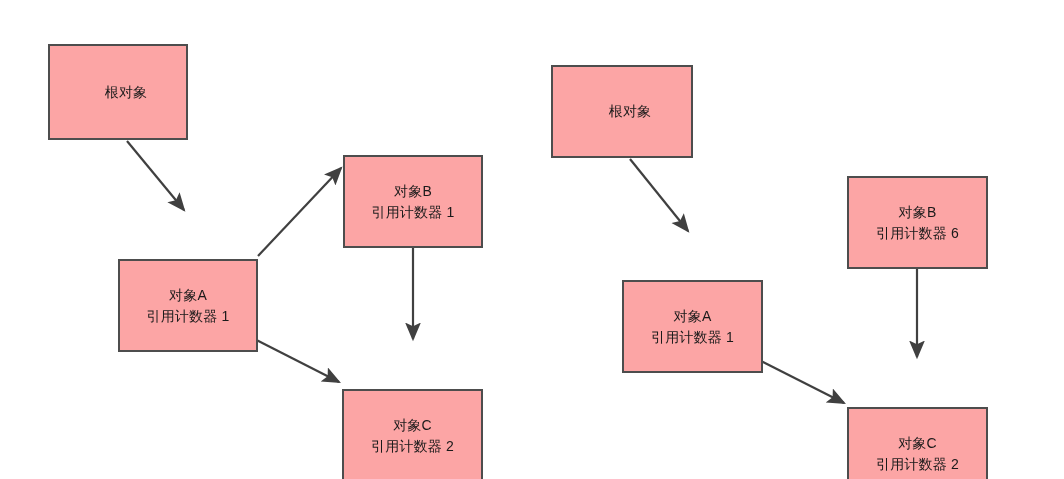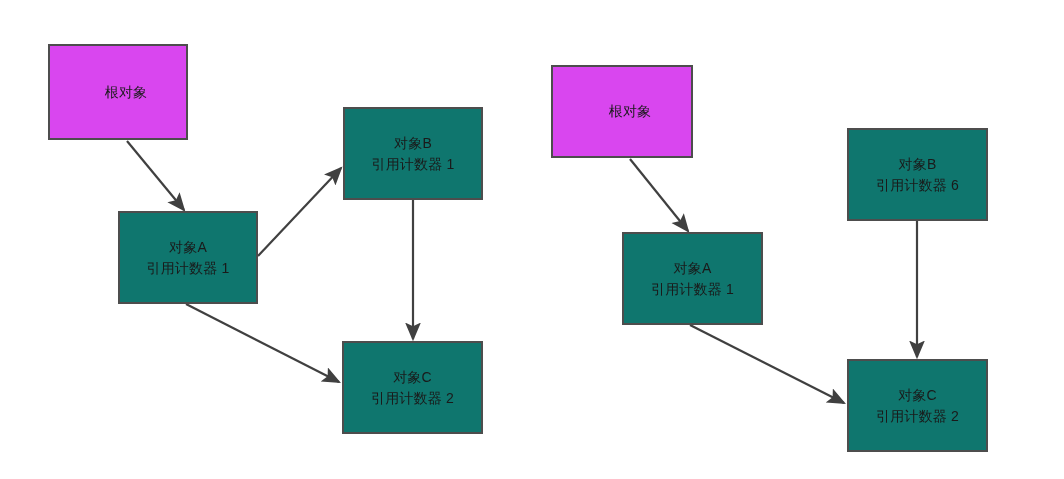--- a/index.html
+++ b/index.html
@@ -33,25 +33,26 @@
     flex-direction: column;
     align-items: center;
     justify-content: center;
     text-align: center;
     font-size: 14px;
     line-height: 1.45;
     color: #1a1a1a;
     letter-spacing: 0.2px;
   }
   .node.root {
-    background: #d946ef;
+    background: #fca5a5;
     padding-left: 16px;
   }
   .node.obj {
-    background: #0f766e;
+    background: #fca5a5;
+    margin-top: 48px;
   }
   .node .line1,
   .node .line2 {
     display: block;
     white-space: nowrap;
   }
 </style>
 </head>
 <body>
 

